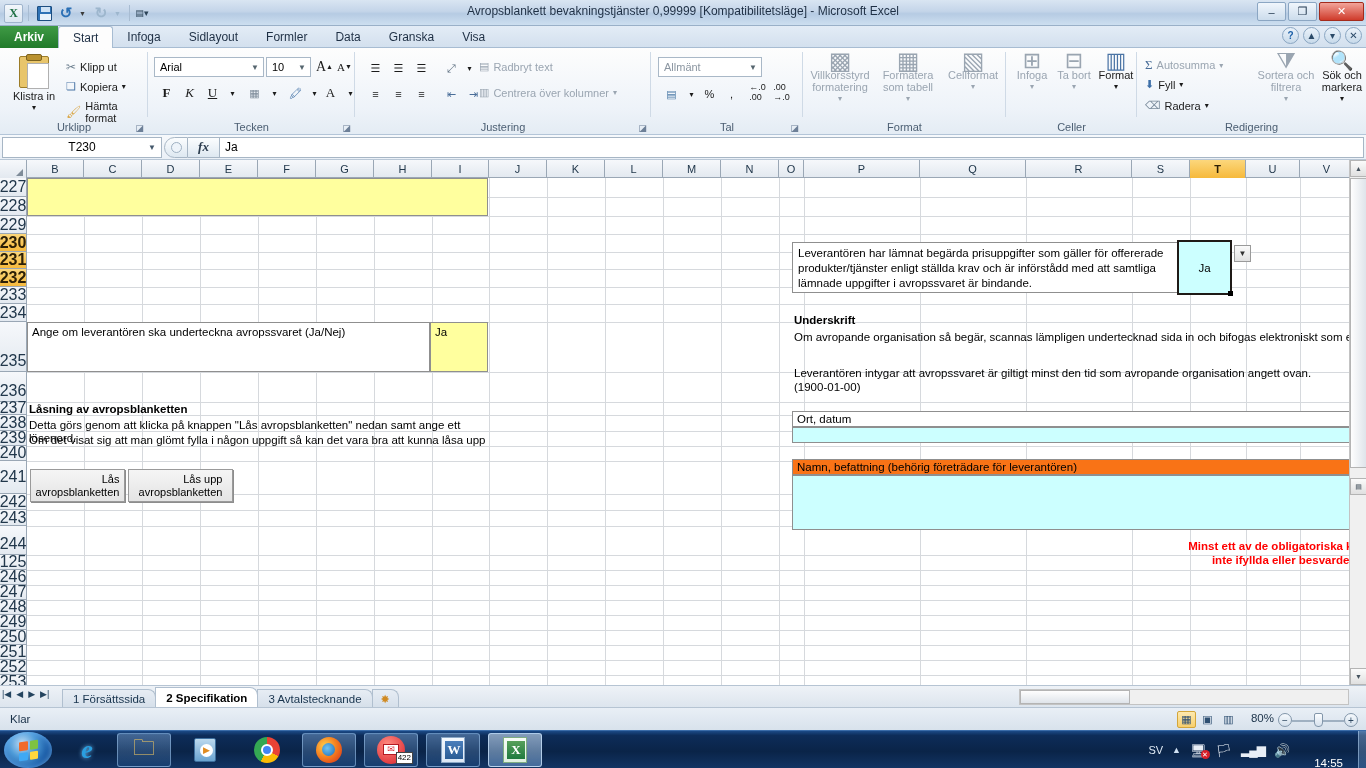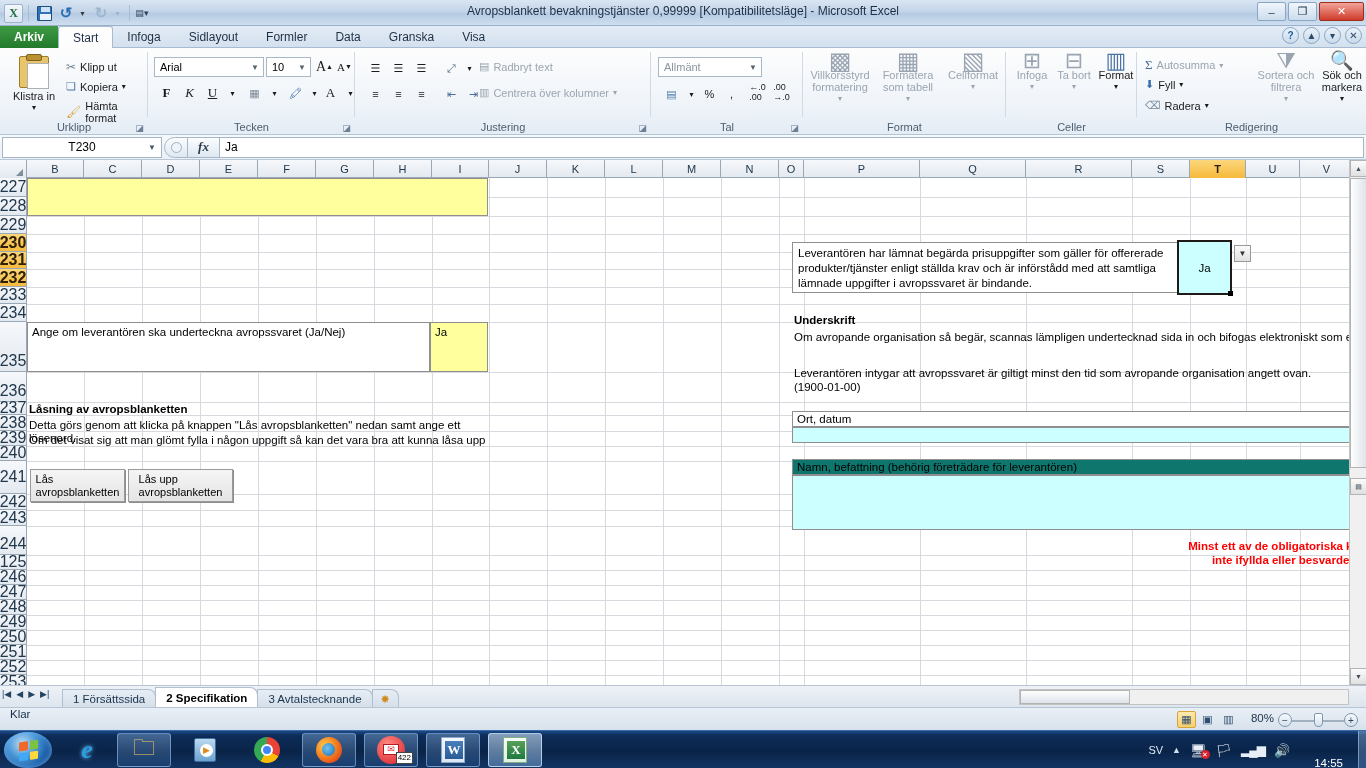--- a/index.html
+++ b/index.html
@@ -206,21 +206,21 @@
 
   .yellowfill { background: #ffff9e; }
   .cyanfill { background: #ccffff; }
   .boxed { border: 1px solid #8f8f8f; }
 
   .xlbutton {
     background: linear-gradient(180deg,#f5f5f5,#e4e4e4);
     border: 1px solid #9a9a9a;
     box-shadow: 1px 1px 0 #8d8d8d;
     display: flex; align-items: center; justify-content: center;
-    text-align: left; font-size: 11px; line-height: 13px; color: #000;
+    text-align: right; font-size: 11px; line-height: 13px; color: #000;
   }
   .redwarn { color: #ff0000; font-weight: bold; font-size: 11.5px; text-align: right; line-height: 14px; }
 
   .selbox {
     position: absolute; border: 2px solid #1f1a17; background: #ccffff;
     display: flex; align-items: center; justify-content: center; font-size: 11.5px;
   }
   .selbox .handle {
     position: absolute; right: -3px; bottom: -3px; width: 5px; height: 5px; background: #000;
   }
@@ -265,21 +265,21 @@
     position: absolute; right: 17px; top: 3px; height: 16px; width: 330px;
     background: #f0f0f0; border: 1px solid #c3c3c3;
   }
   .hsb .thumb { position: absolute; left: 0; top: 0; bottom: 0; width: 110px;
     background: linear-gradient(180deg,#fefefe,#dfe4ea); border: 1px solid #b4b4b4; }
 
   
   .statusbar {
     position: absolute; top: 707px; left: 0; width: 1366px; height: 23px;
     background: linear-gradient(180deg,#e9eff6,#d8e2ec); border-top: 1px solid #b6c4d3;
-    display: flex; 
+    display: flex; align-items: center;
   }
   .statusbar .klar { margin-left: 10px; font-size: 11.5px; color: #1b3249; }
   .viewbtns { position: absolute; right: 128px; top: 3px; display: flex; gap: 2px; }
   .vbtn {
     width: 19px; height: 17px; display: flex; align-items: center; justify-content: center;
   }
   .vbtn.on { background: linear-gradient(180deg,#fde9b0,#f7cf6c); border: 1px solid #d3a63a; border-radius: 2px; }
   .zoomlabel { position: absolute; right: 92px; top: 4px; font-size: 11.5px; color: #1b3249; }
   .zoomslider { position: absolute; right: 8px; top: 4px; width: 80px; height: 16px; }
   .zs-line { position: absolute; left: 14px; right: 14px; top: 8px; height: 2px; background: #9fb0c1; }
@@ -692,21 +692,21 @@
       <div class="ddbtn" style="left:1207px; top:67px;">▼</div>
 
       <div class="cell" style="left:767px; top:136px; font-weight:bold">Underskrift</div>
       <div class="cell" style="left:767px; top:153px; width:570px; white-space:nowrap; overflow:hidden">Om avropande organisation så begär, scannas lämpligen undertecknad sida in och bifogas elektroniskt som en pdf</div>
       <div class="cell" style="left:767px; top:189px; width:570px; white-space:nowrap; overflow:hidden">Leverantören intygar att avropssvaret är giltigt minst den tid som avropande organisation angett ovan.</div>
       <div class="cell" style="left:767px; top:203px; width:570px">(1900-01-00)</div>
 
       <div class="cell boxed" style="left:765px; top:233px; width:574px; height:16px; background:#fff; padding:1px 0 0 4px">Ort, datum</div>
       <div class="cell cyanfill boxed" style="left:765px; top:249px; width:574px; height:16px"></div>
 
-      <div class="cell boxed" style="left:765px; top:281px; width:574px; height:16px; background:#0f766e; padding:1px 0 0 4px">Namn, befattning (behörig företrädare för leverantören)</div>
+      <div class="cell boxed" style="left:765px; top:281px; width:574px; height:16px; background:#f97316; padding:1px 0 0 4px">Namn, befattning (behörig företrädare för leverantören)</div>
       <div class="cell cyanfill boxed" style="left:765px; top:297px; width:574px; height:55px"></div>
 
       <div class="redwarn" style="position:absolute; left:1090px; top:361px; width:240px;">
         <div>Minst ett av de obligatoriska kr</div>
         <div>inte ifyllda eller besvarde r</div>
       </div>
 
     </div>
   </div>
 

